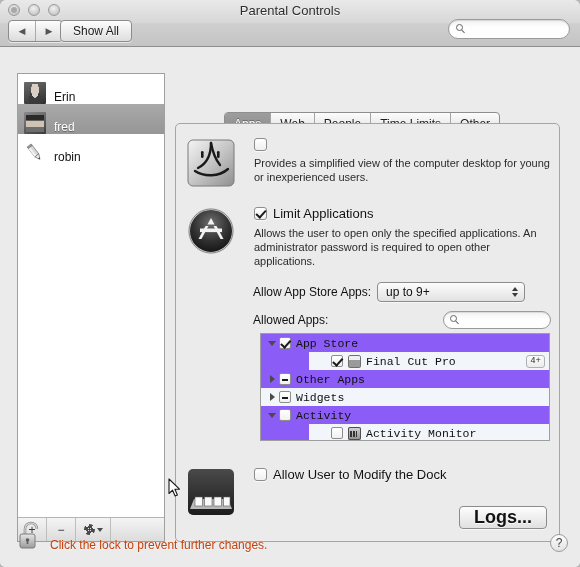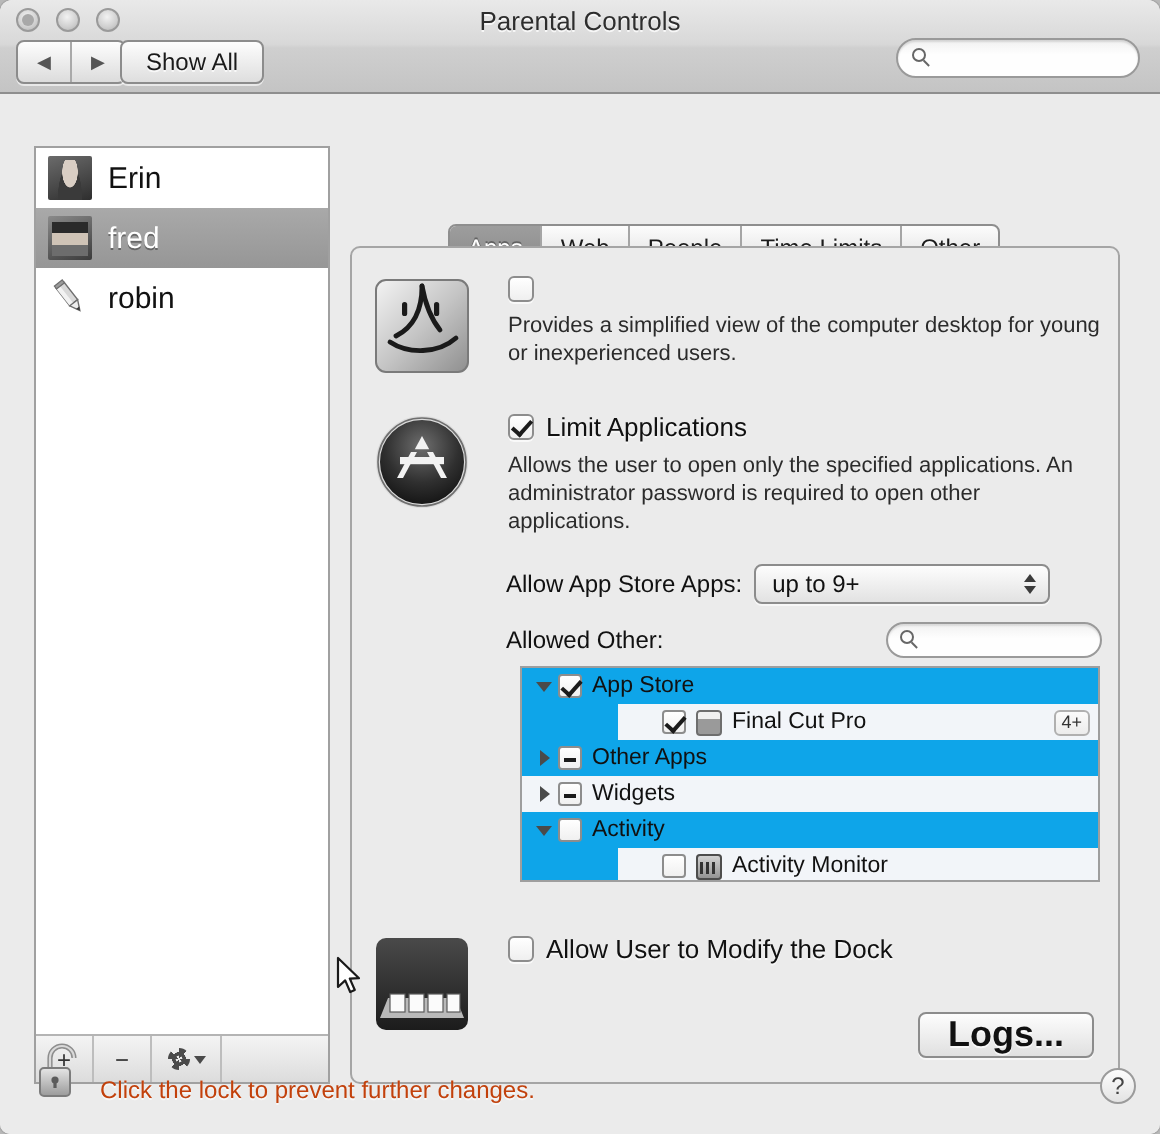--- a/index.html
+++ b/index.html
@@ -141,24 +141,24 @@
     position: absolute;
     left: 17px; top: 26px;
     width: 148px; height: 469px;
     background: #fff;
     border: 1px solid #a0a0a0;
     box-sizing: border-box;
     display: flex; flex-direction: column;
   }
   .userlist { flex: 1; overflow: hidden; }
   .user {
-    display: flex; align-items: center;
+    display: flex; align-items: flex-end;
     height: 30px;
     padding-left: 6px;
-    font-size: 15px;
+    font-size: 12px;
     color: #111;
   }
   .user.selected {
     background: linear-gradient(to bottom, #a9a9a9, #969696);
     color: #fff;
     text-shadow: 0 1px 0 rgba(0,0,0,.35);
   }
   .avatar {
     width: 22px; height: 22px;
     margin-right: 8px;
@@ -357,24 +357,25 @@
     display: flex; align-items: center;
     box-shadow: inset 0 1px 1px rgba(0,0,0,.1);
   }
   .listsearch .mag { margin-left: 6px; }
 
   
   .applist {
     position: absolute;
     left: 84px; top: 209px;
     width: 290px; height: 108px;
-    background: #0ea5e9;
+    background: #8b5cf6;
     border: 1px solid #9e9e9e;
     box-sizing: border-box;
     overflow: hidden;
+    font-family: Liberation Mono, monospace;
   }
   .trow {
     height: 18px;
     display: flex; align-items: center;
     font-size: 11.5px;
     color: #111;
     padding-right: 4px;
     white-space: nowrap;
   }
   .trow.alt { background: #f2f5f9; }
@@ -648,21 +649,21 @@
         <div class="popup">
           <span class="val">up to 9+</span>
           <span class="steppers">
             <span class="st-up"></span>
               <span class="st-dn"></span>
           </span>
         </div>
       </div>
 
       <div class="allowrow">
-        <span class="allow-label">Allowed Other:</span>
+        <span class="allow-label">Allowed Apps:</span>
         <div class="listsearch">
           <span class="mag">
               <i></i>
             </span>
         </div>
       </div>
 
       <div class="applist">
 
         <div class="trow indent-1">

